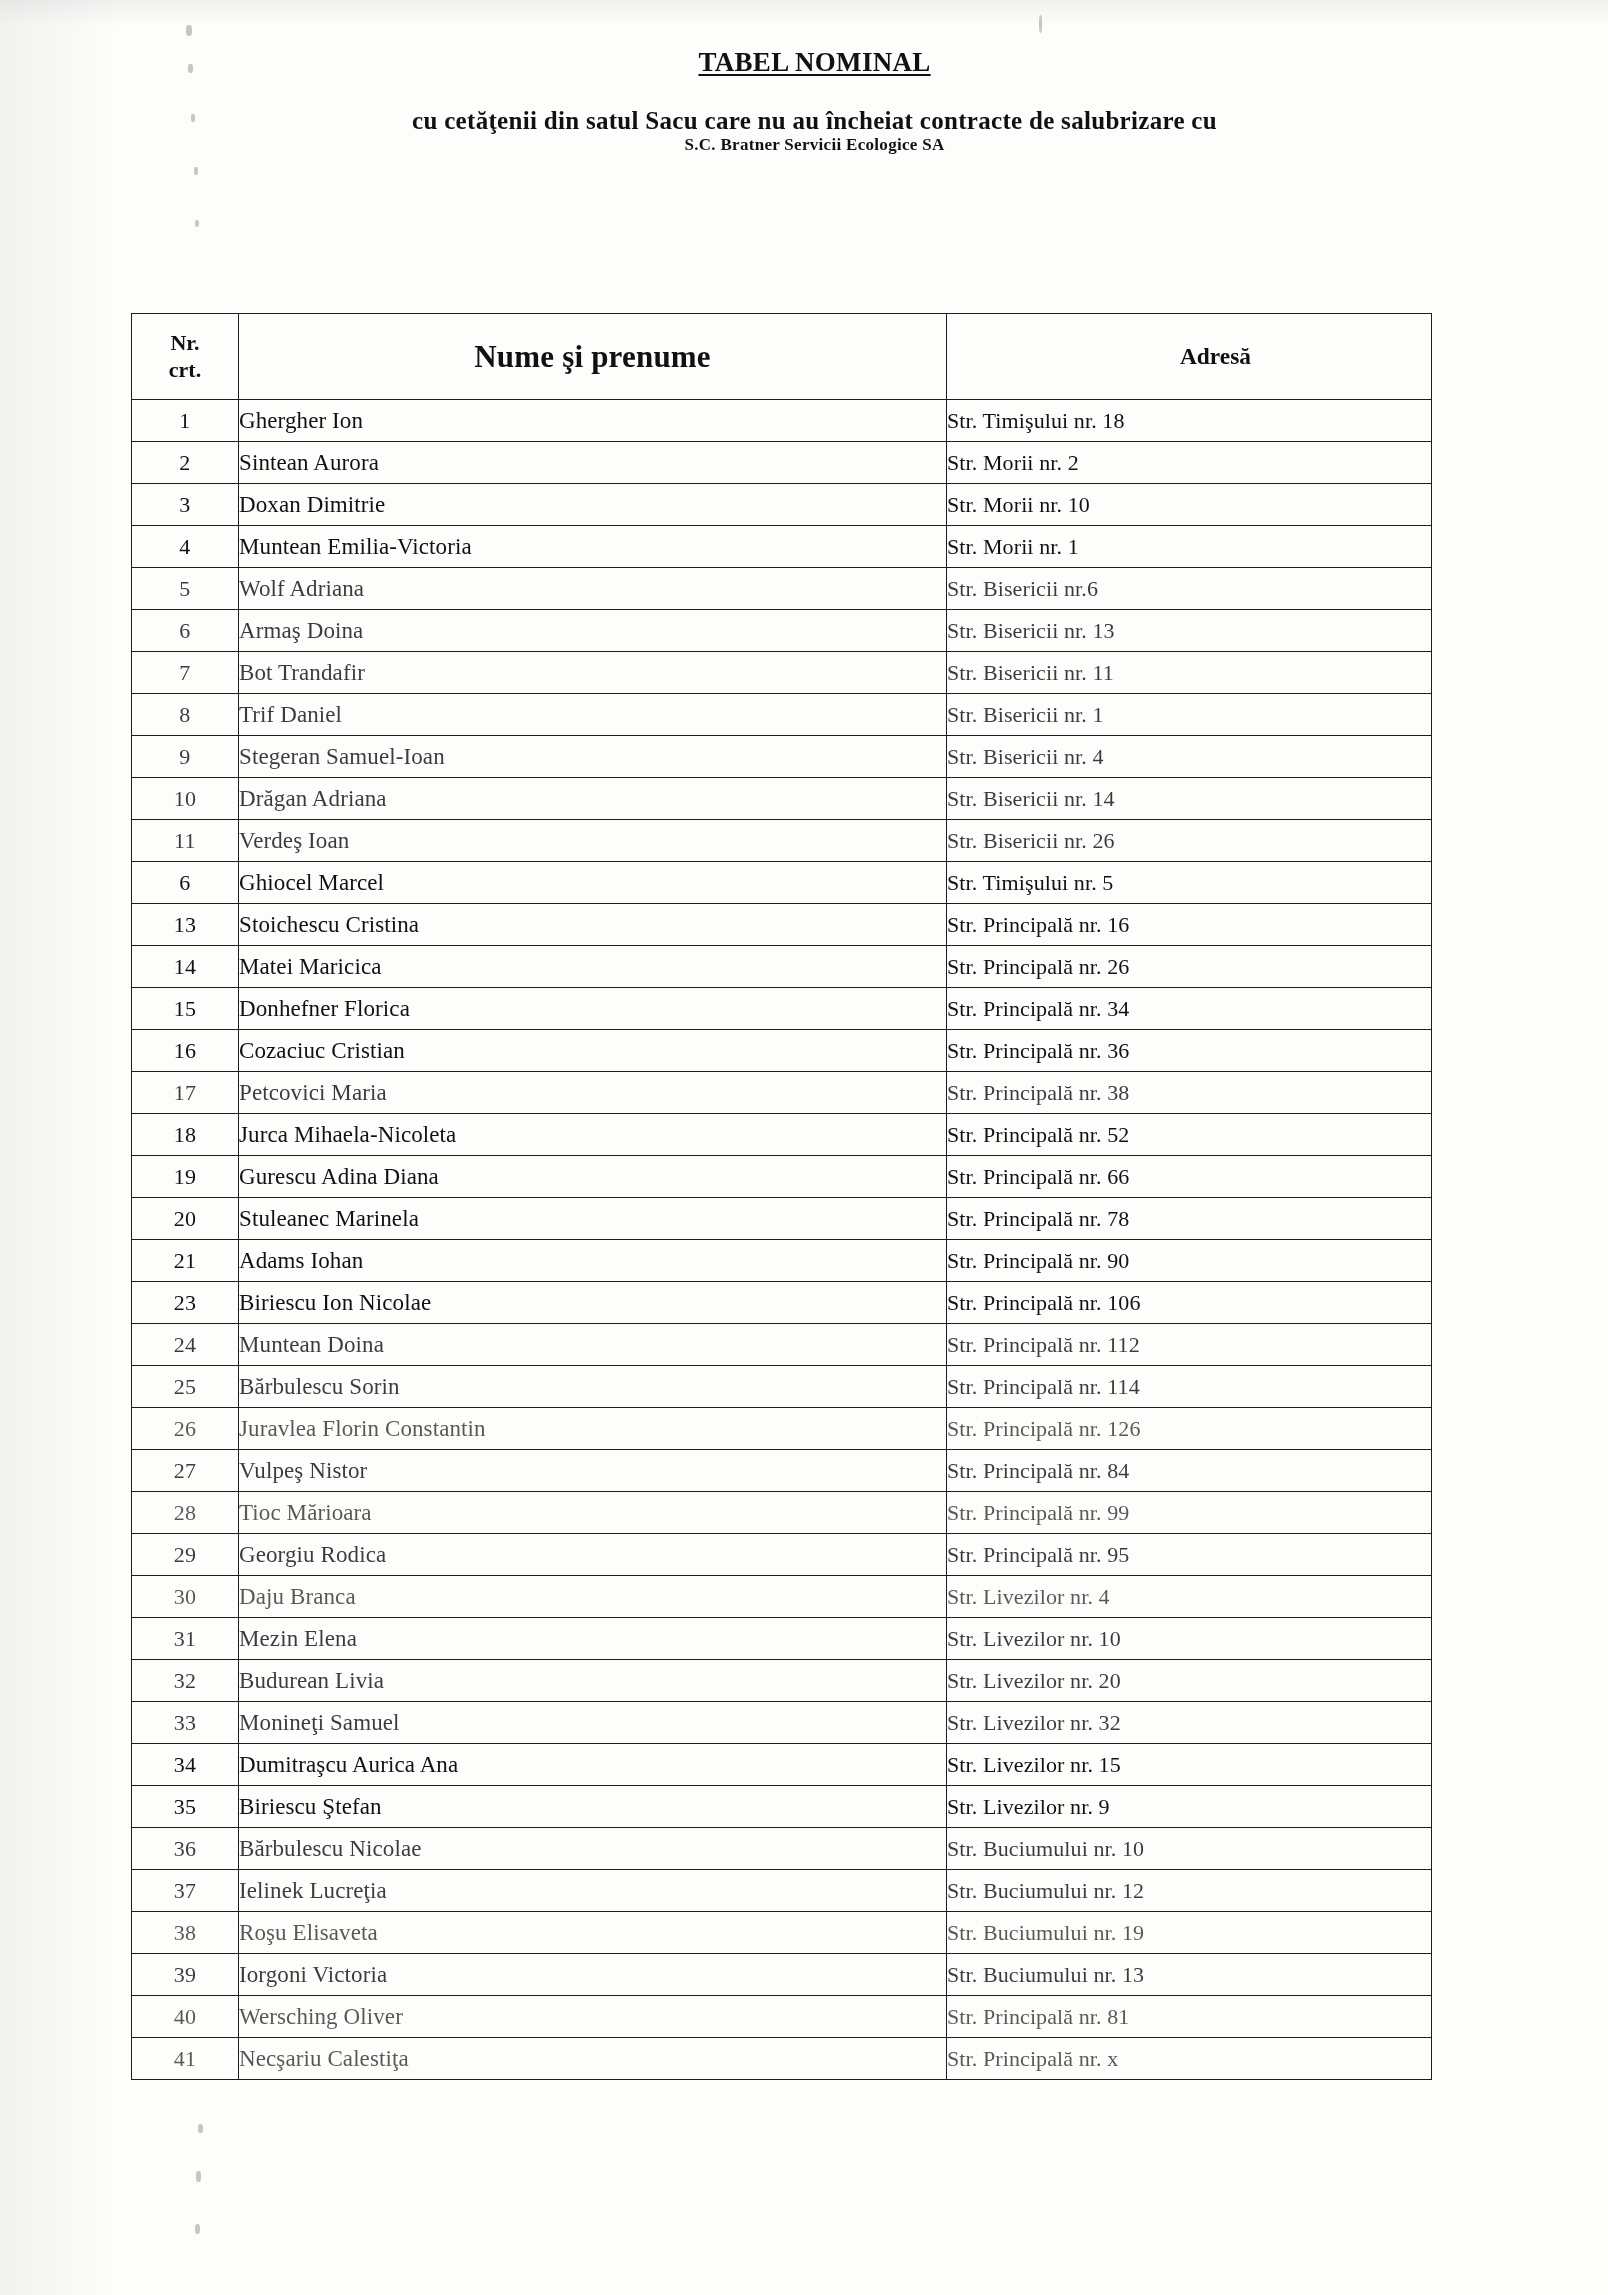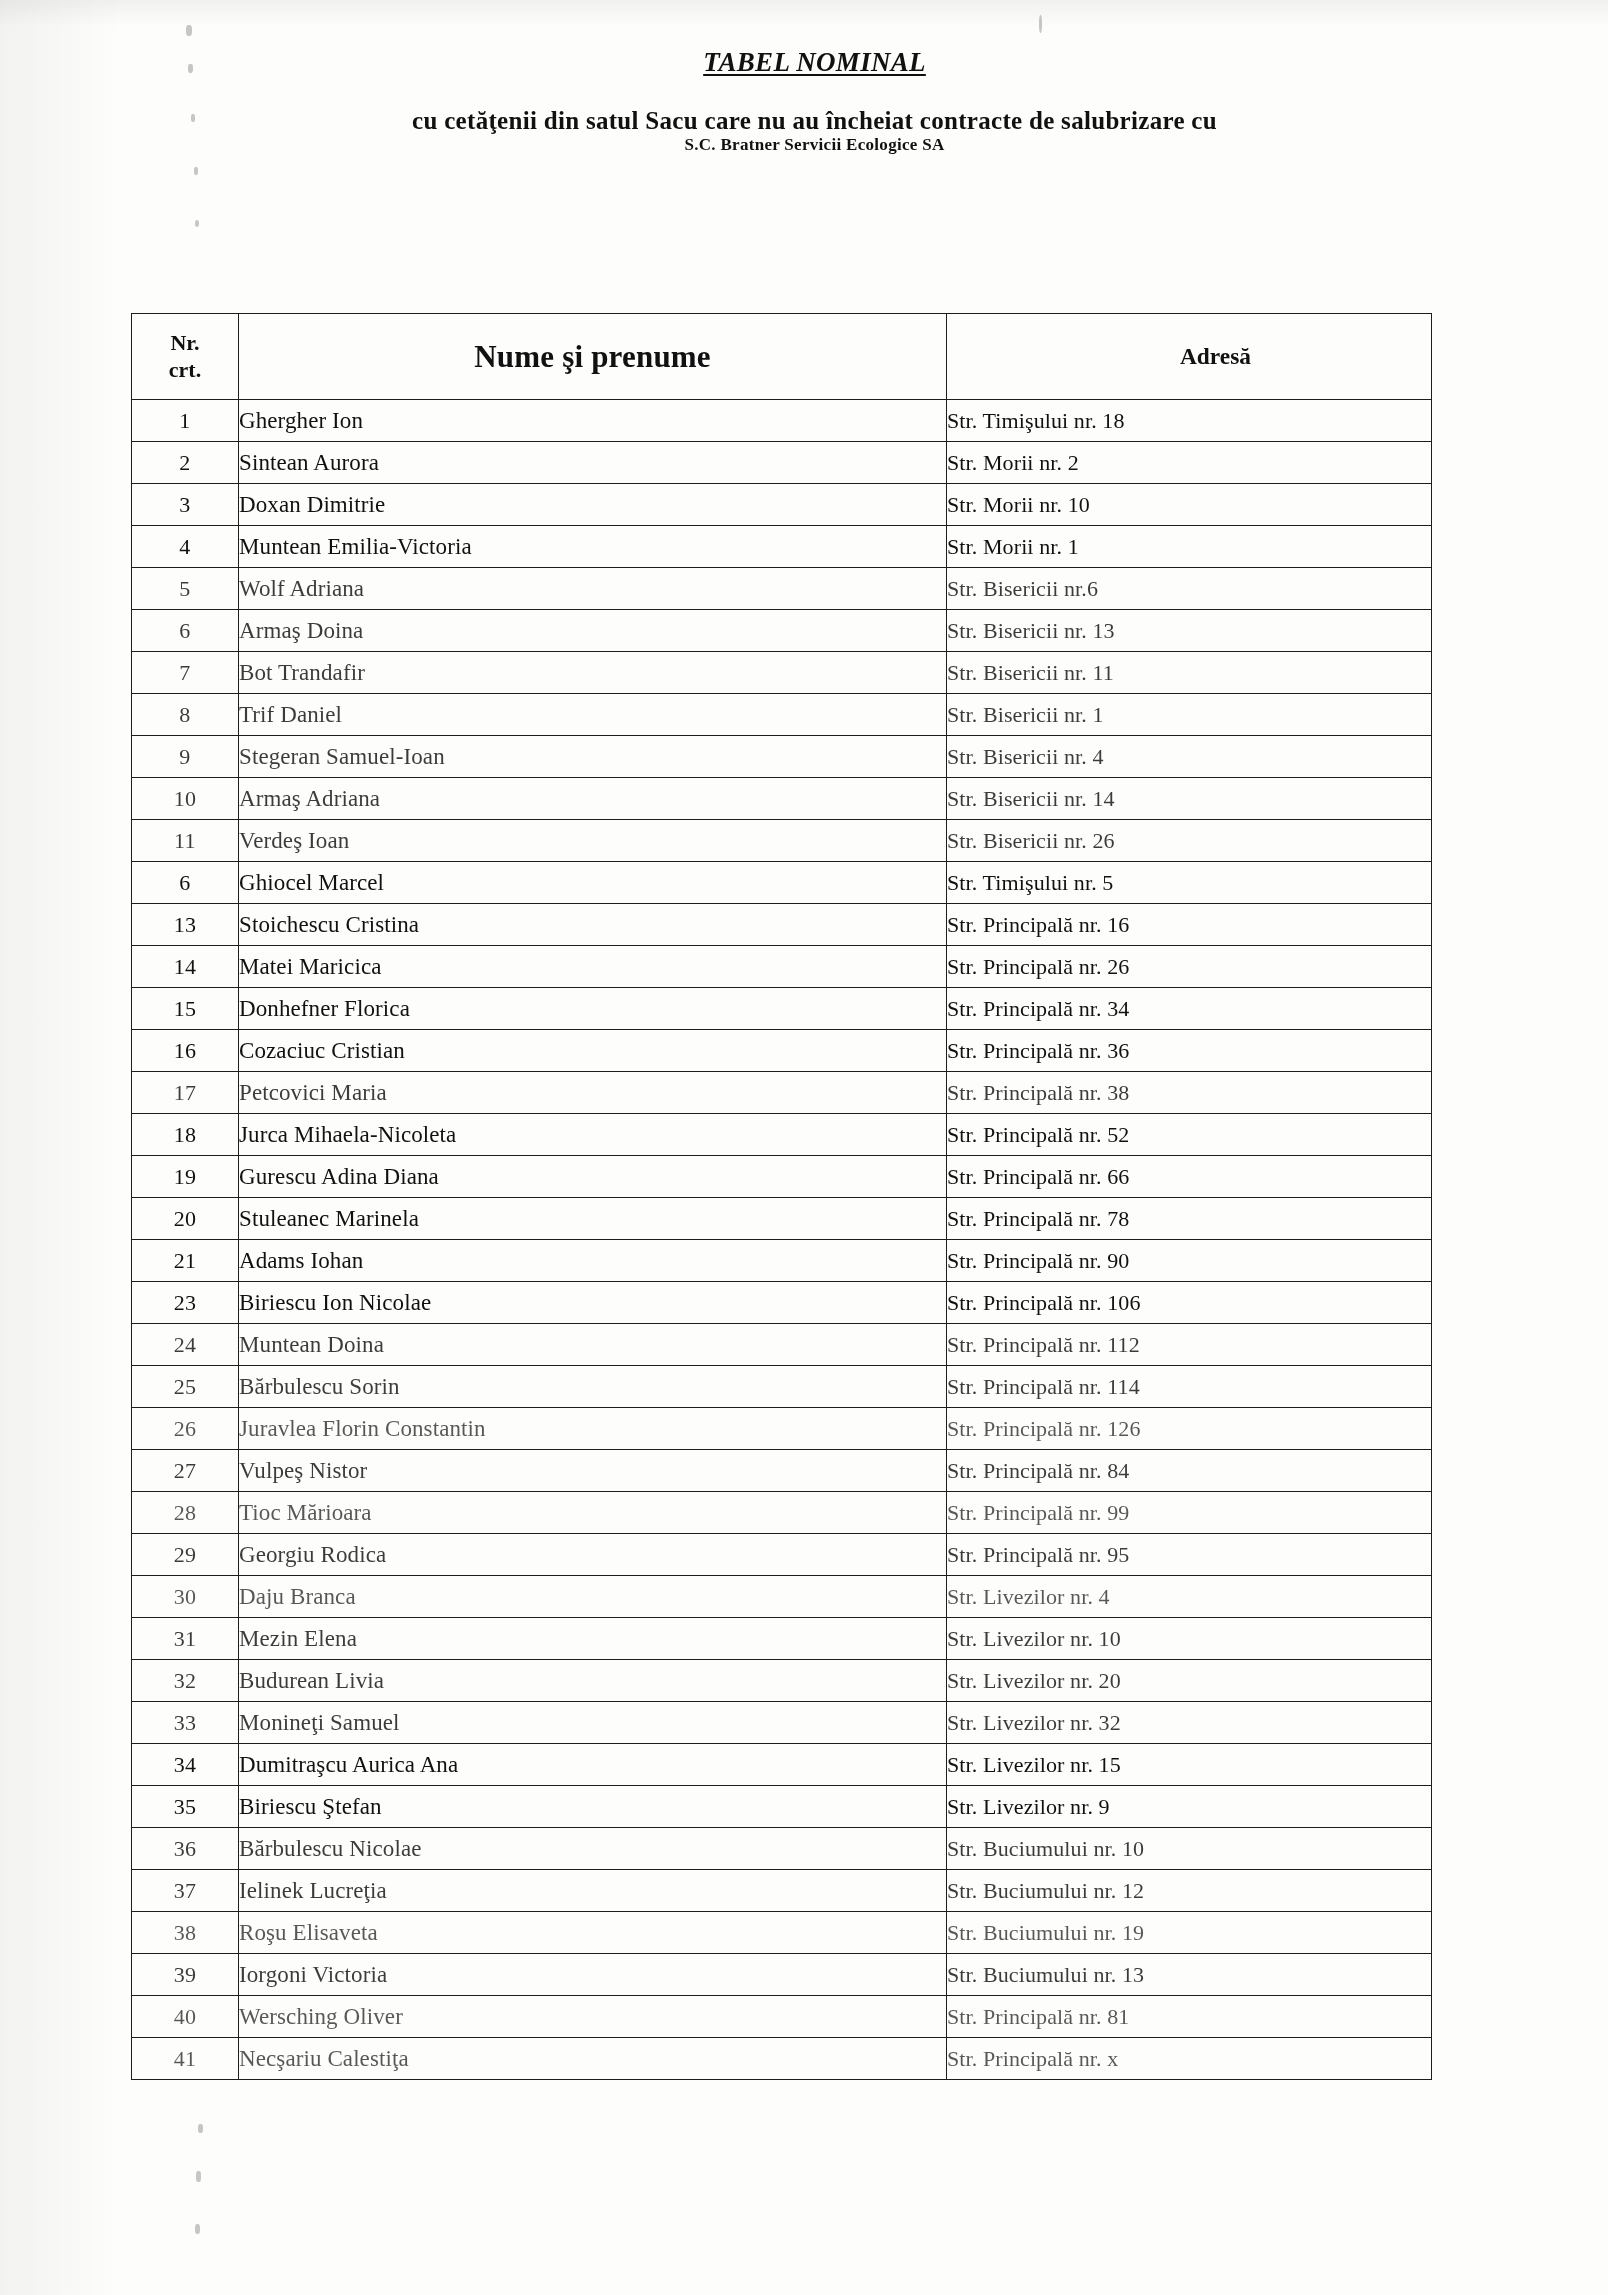--- a/index.html
+++ b/index.html
@@ -50,21 +50,20 @@
     top: 47px;
     text-align: center;
   }
   .title-main {
     font-size: 27px;
     font-weight: bold;
     letter-spacing: 0.3px;
     text-decoration: underline;
     text-underline-offset: 3.3px;
     margin-bottom: 29px;
-    font-style: italic;
   }
   .title-sub1 {
     font-size: 25px;
     font-weight: bold;
     letter-spacing: 0.3px;
   }
   .title-sub2 {
     font-size: 17px;
     font-weight: bold;
     letter-spacing: 0.3px;
@@ -223,21 +222,21 @@
             <td class="c-name">Trif Daniel</td>
             <td class="c-addr">Str. Bisericii nr. 1</td>
           </tr>
         <tr class="faint">
             <td class="c-nr">9</td>
             <td class="c-name">Stegeran Samuel-Ioan</td>
             <td class="c-addr">Str. Bisericii nr. 4</td>
           </tr>
         <tr class="faint">
             <td class="c-nr">10</td>
-            <td class="c-name">Armaş Adriana</td>
+            <td class="c-name">Drăgan Adriana</td>
             <td class="c-addr">Str. Bisericii nr. 14</td>
           </tr>
         <tr class="faint">
             <td class="c-nr">11</td>
             <td class="c-name">Verdeş Ioan</td>
             <td class="c-addr">Str. Bisericii nr. 26</td>
           </tr>
         <tr>
             <td class="c-nr">6</td>
             <td class="c-name">Ghiocel Marcel</td>

